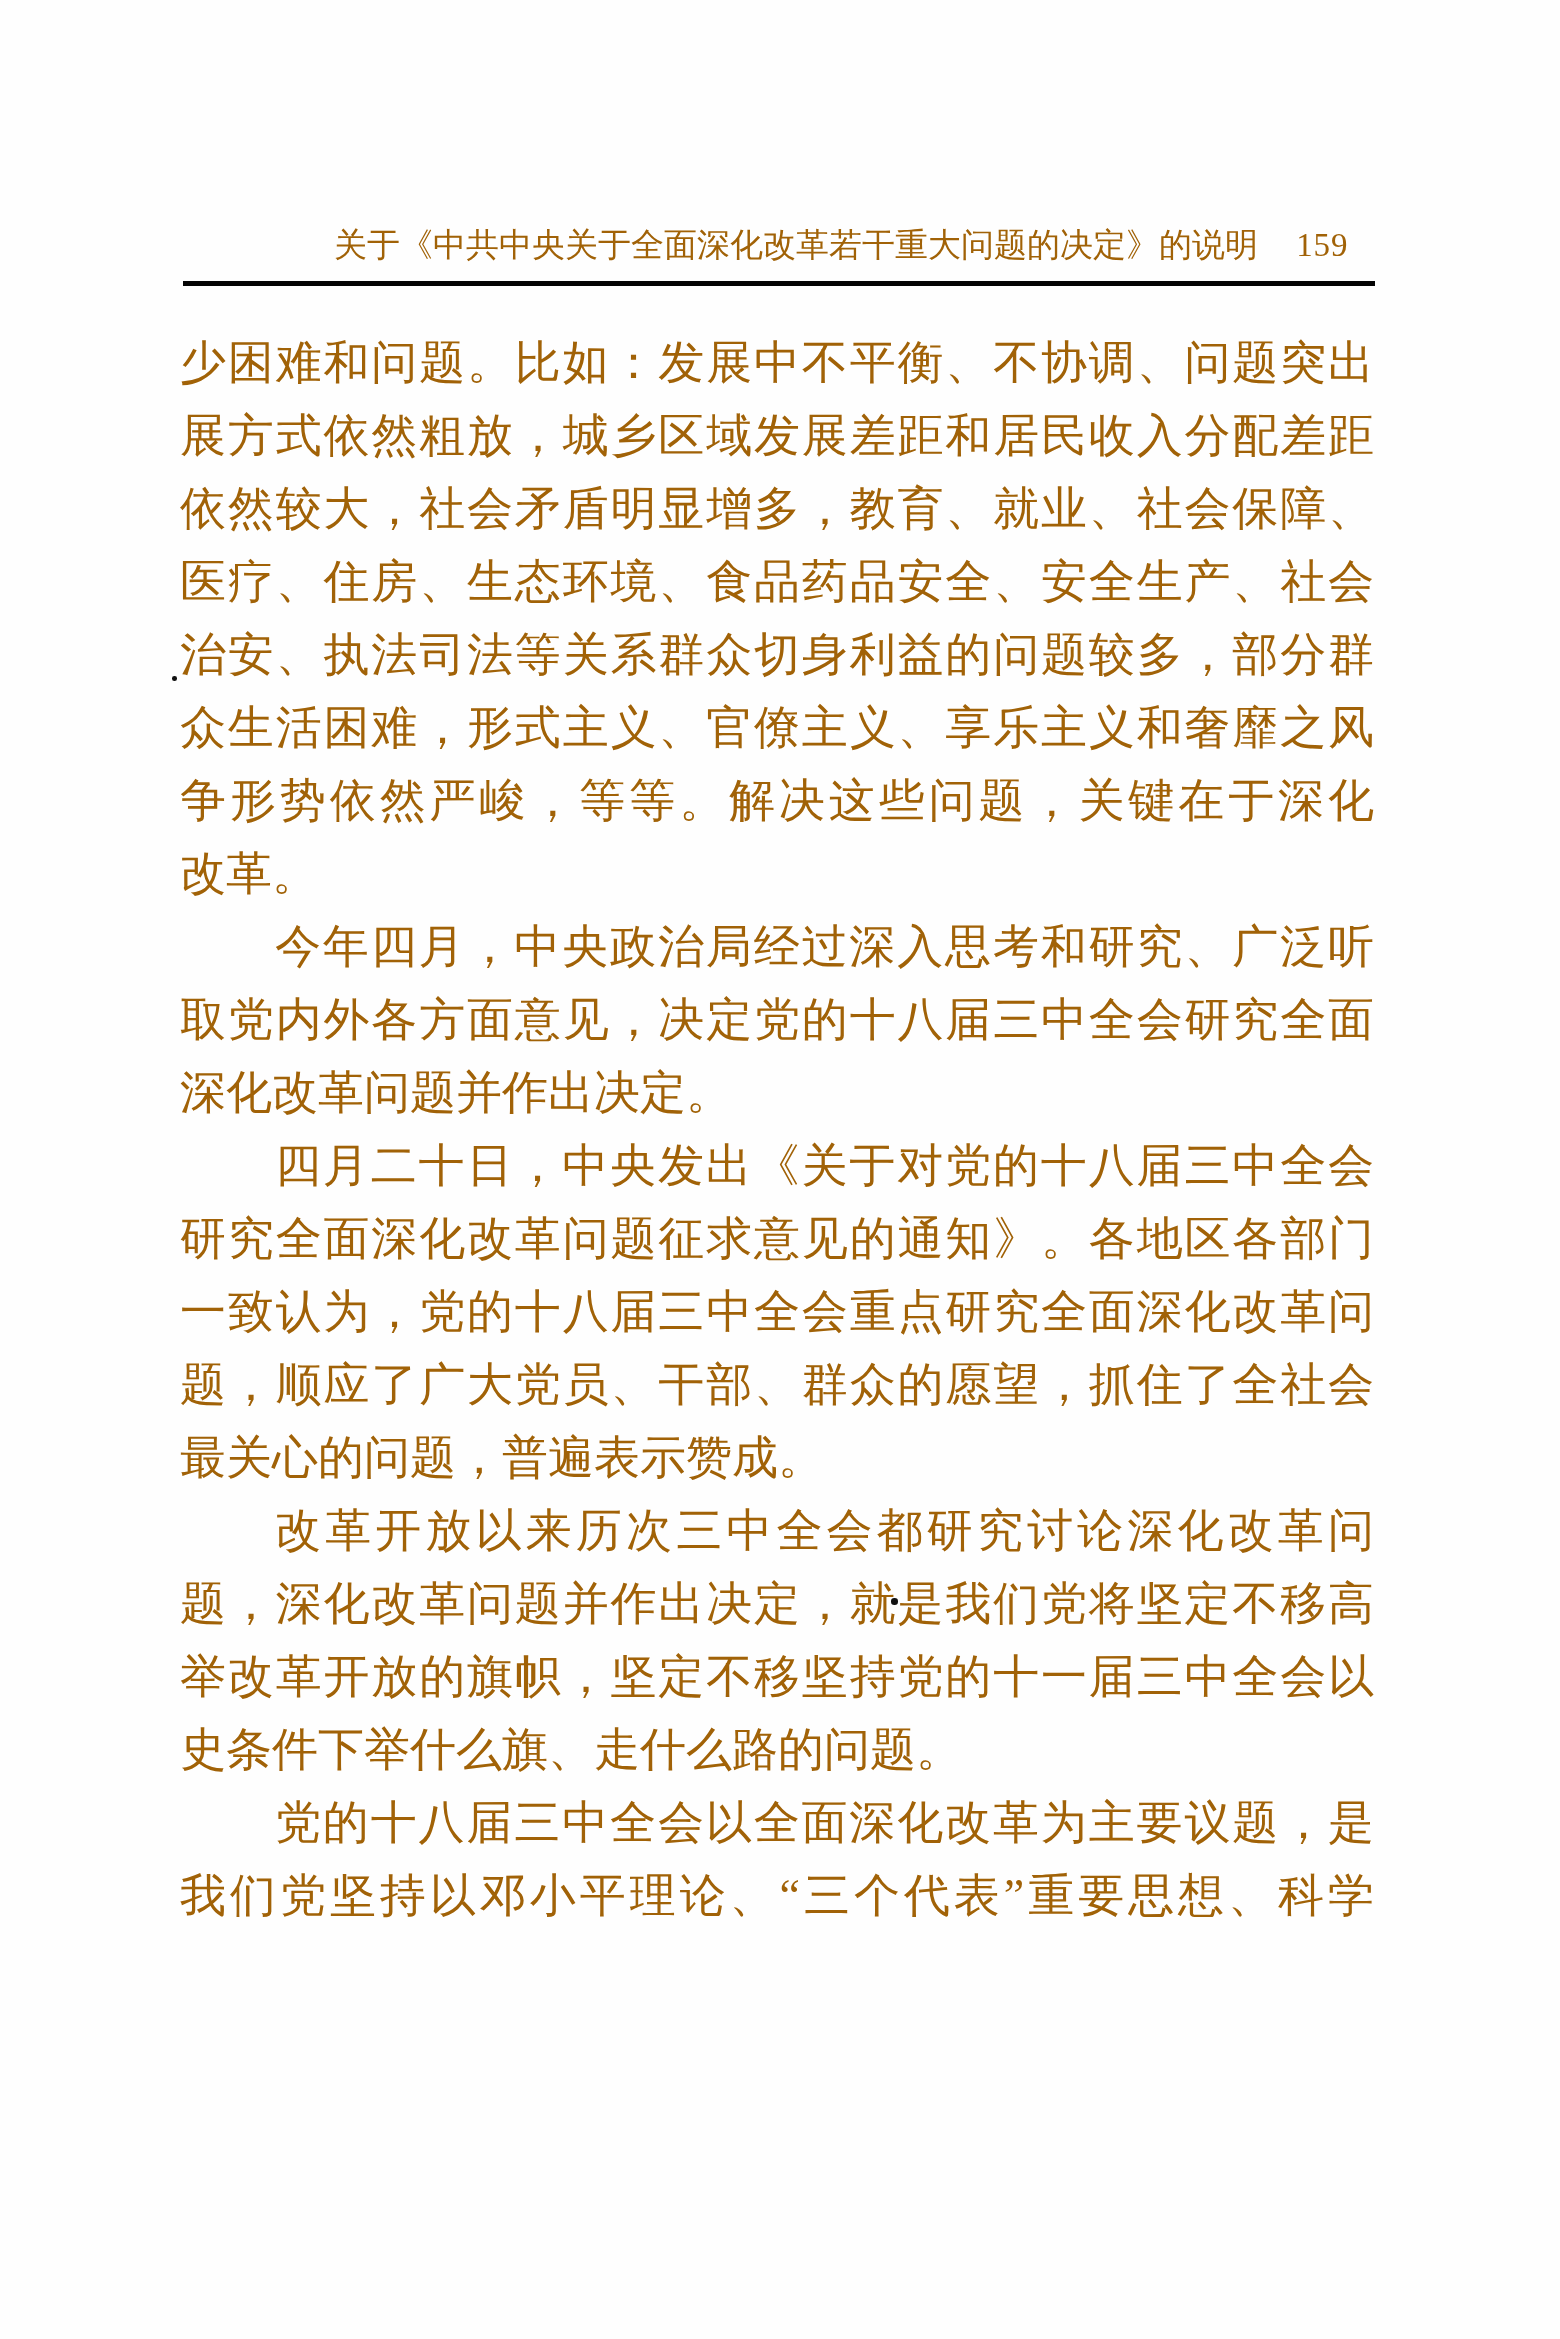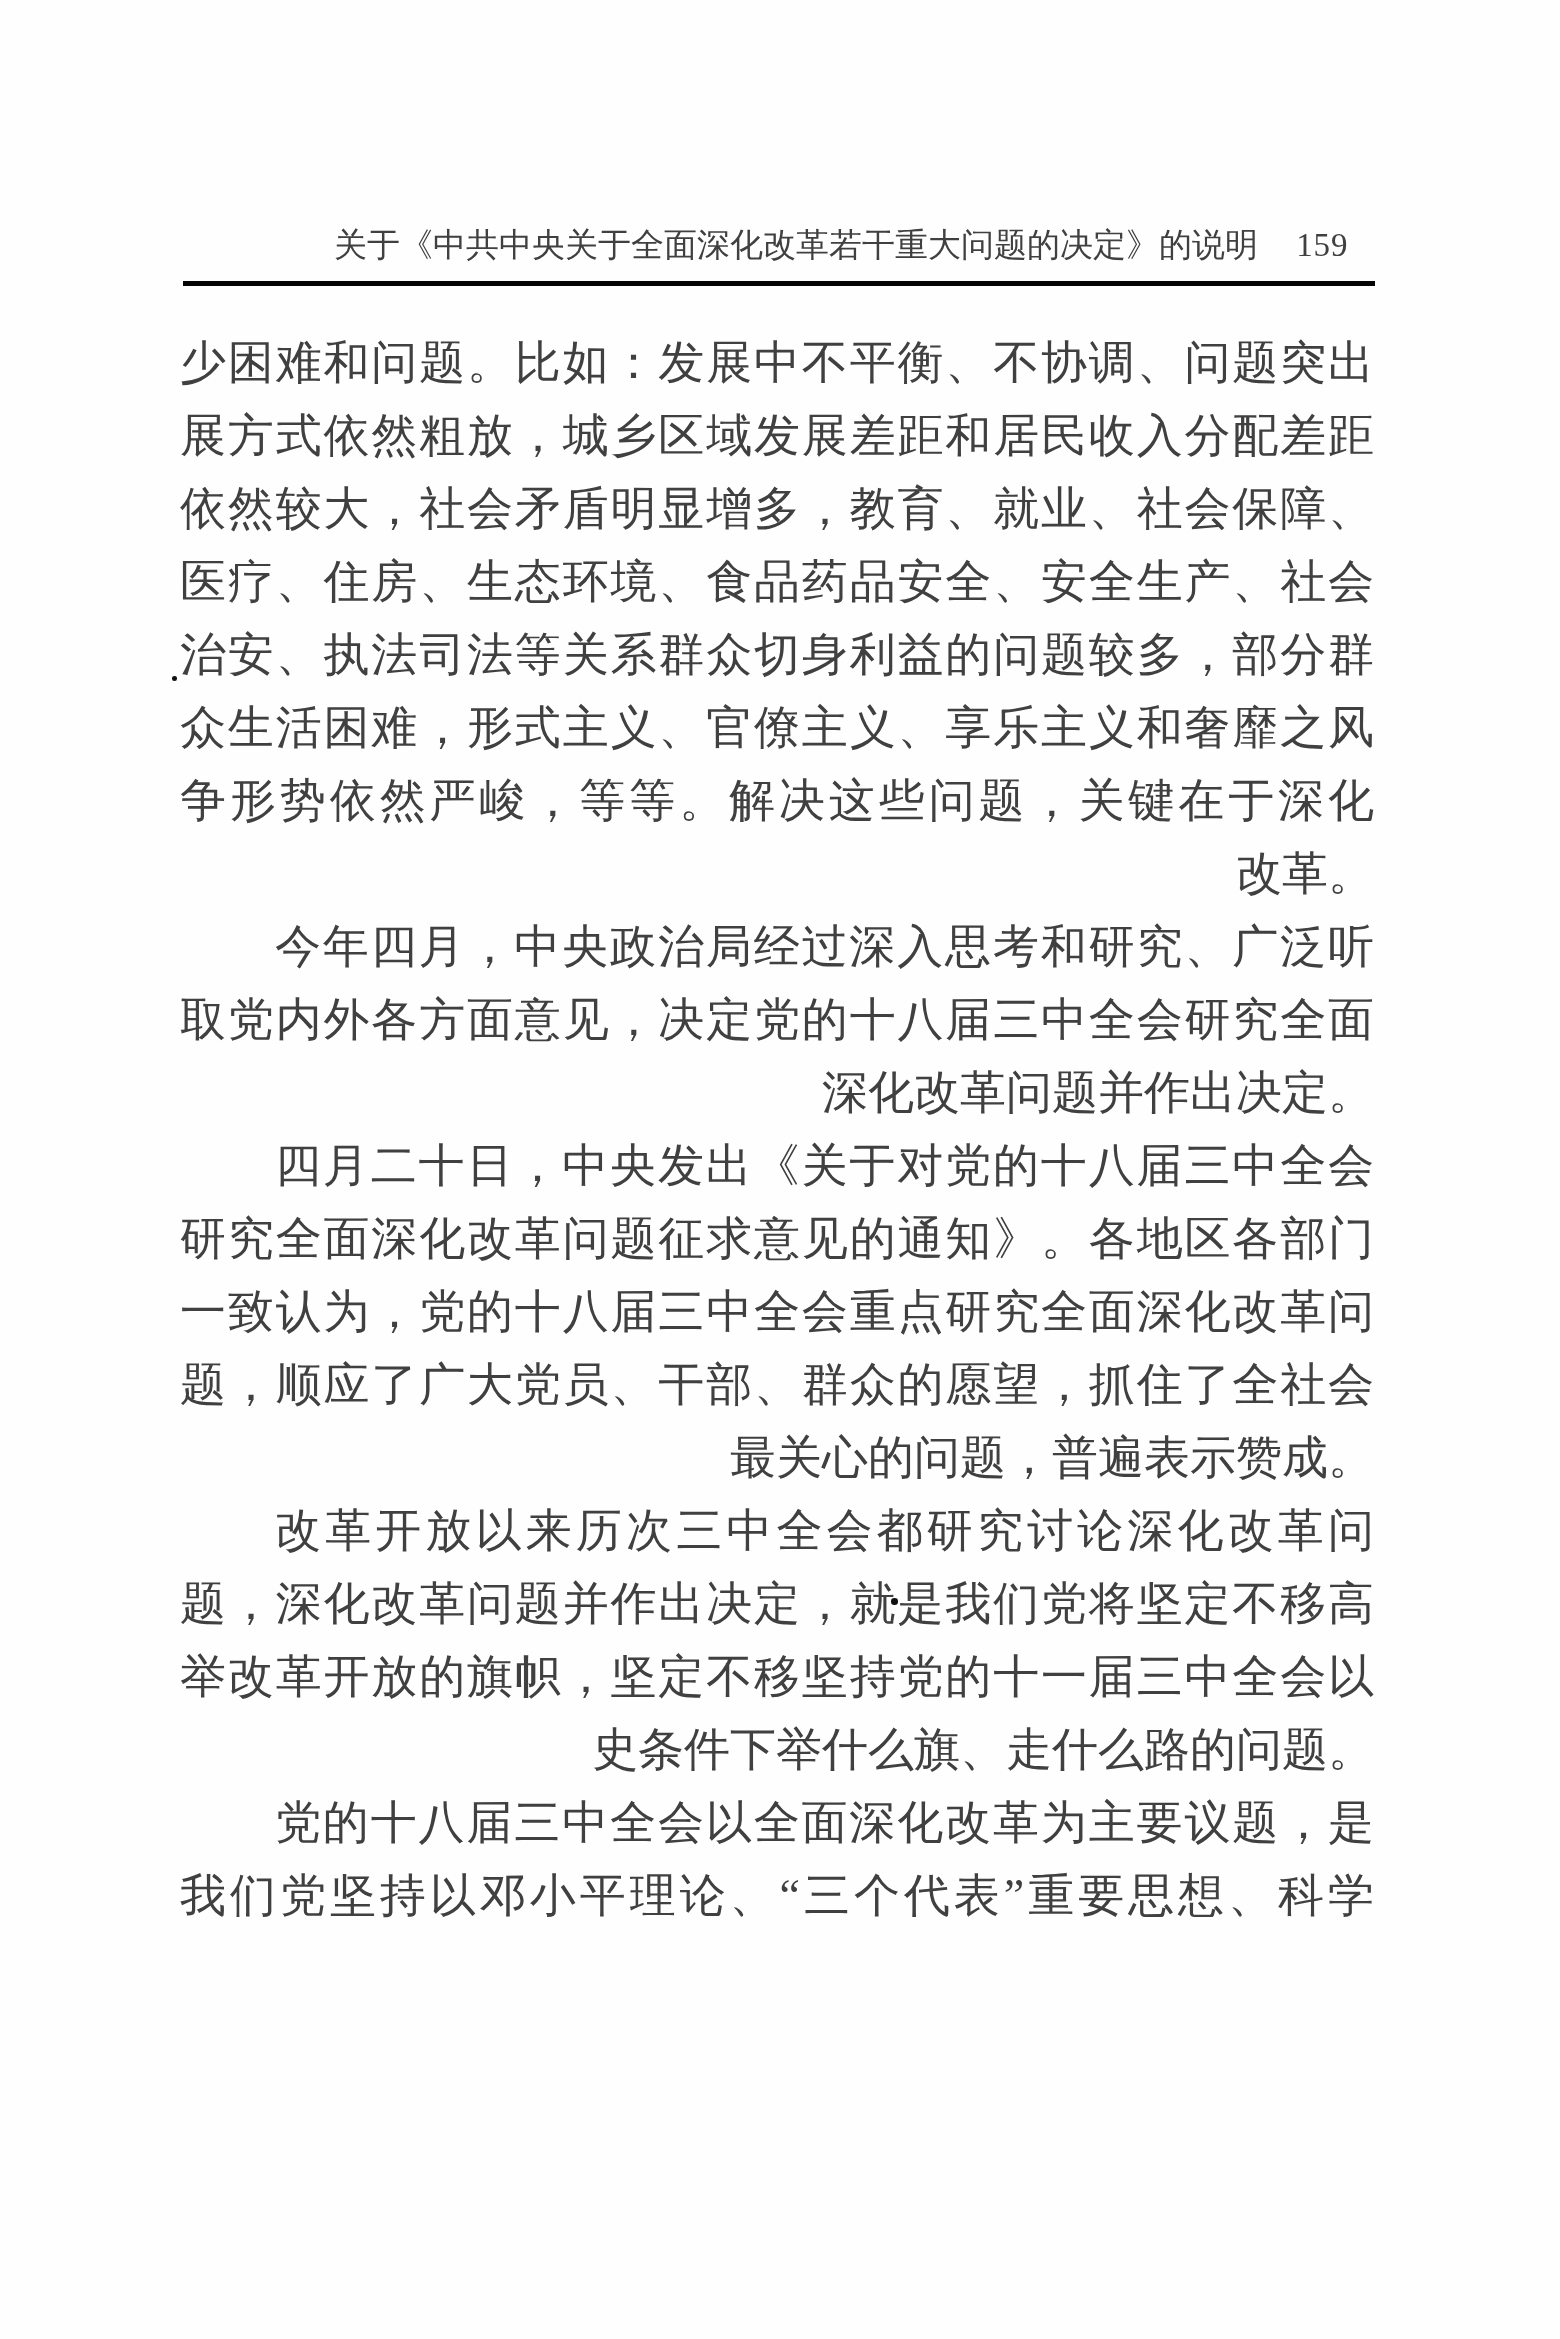--- a/index.html
+++ b/index.html
@@ -5,21 +5,21 @@
   html, body {
     margin: 0;
     padding: 0;
     background: #ffffff;
   }
   .page {
     position: relative;
     width: 1561px;
     height: 2339px;
     background: #fefefe;
-    color: #404040;
+    color: #a16207;
     font-family: "Liberation Serif", "DejaVu Serif", serif;
     overflow: hidden;
   }
   
   .running-header {
     position: absolute;
     left: 180px;
     top: 227px;
     width: 1194px;
     height: 42px;
@@ -53,21 +53,21 @@
     position: absolute;
     left: 180px;
     top: 326px;
     width: 1194px;
     font-size: 46px;
   }
   .line {
     height: 73px;
     line-height: 73px;
     white-space: normal;
-    text-align: right;
+    text-align: left;
   }
   .line.full {
     text-align: justify;
     text-align-last: justify;
     text-justify: inter-character;
   }
   .line.indent {
     text-indent: 95px;
   }
   

